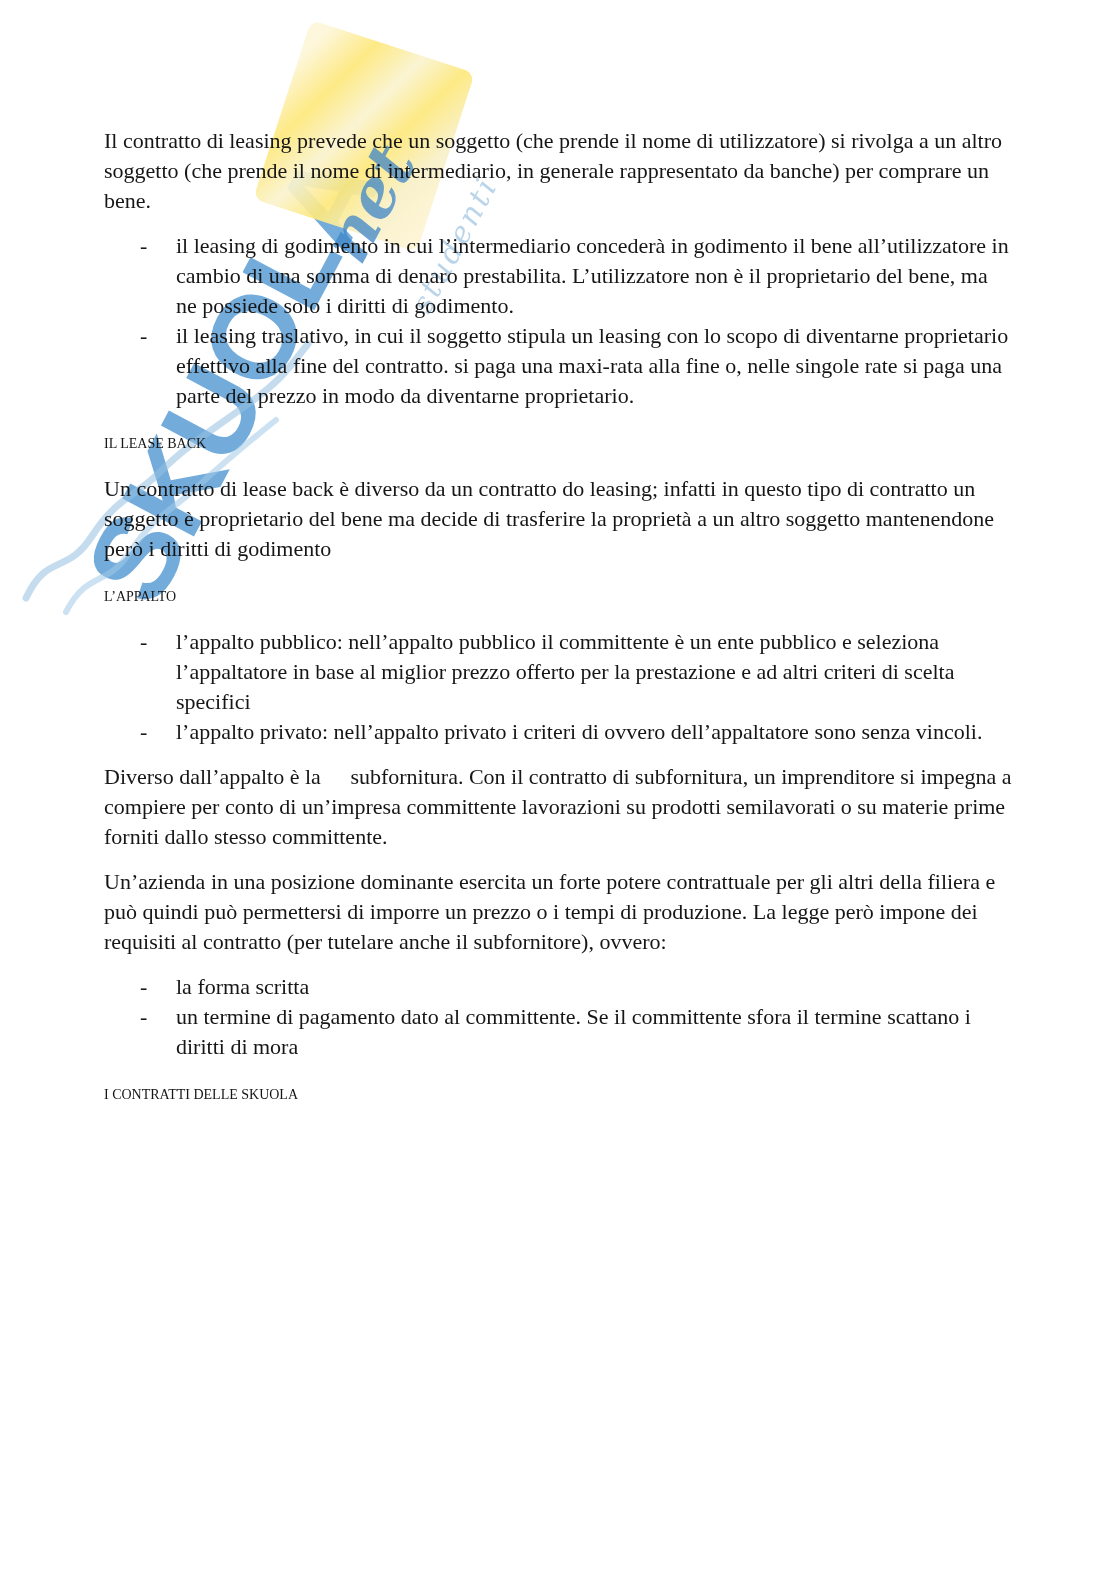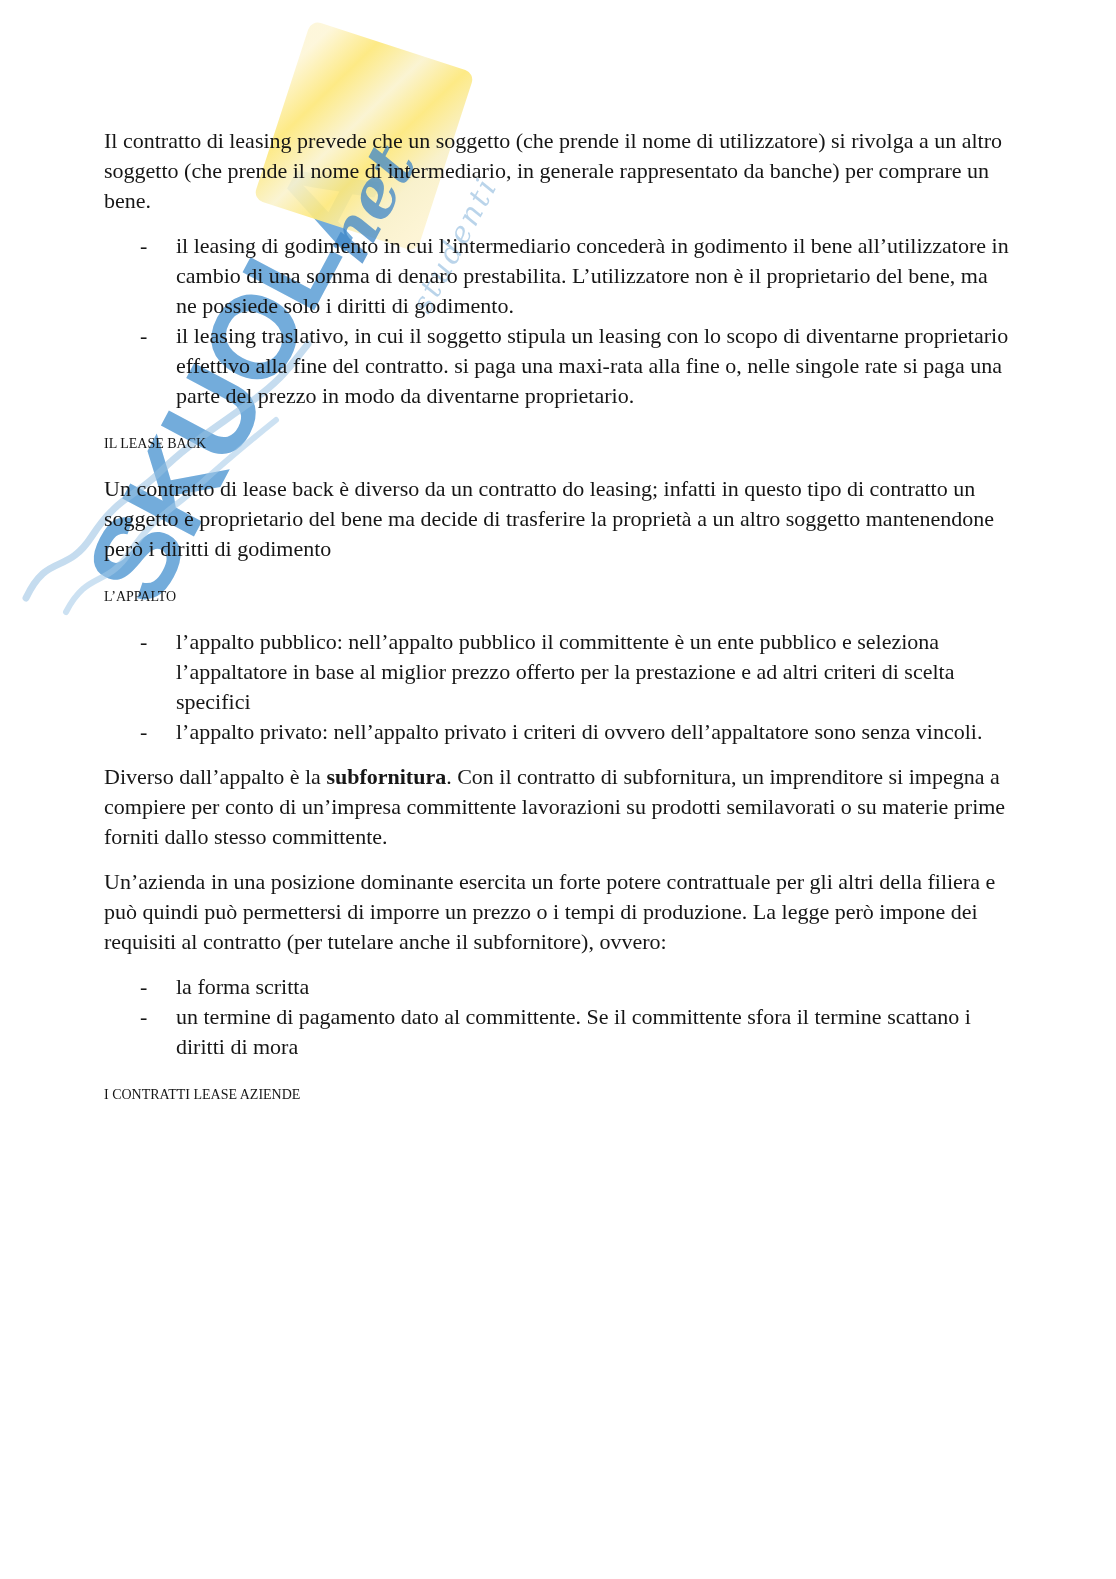--- a/index.html
+++ b/index.html
@@ -49,21 +49,21 @@
     font-size:22px; line-height:30px;
   }
   .content p, .content h2, .content ul { margin:0 0 15px 0; }
   .content h2 {
     font-size:14px; font-weight:normal; line-height:30px;
     margin-top:18px;
   }
   .content ul { list-style:none; margin-left:36px; }
   .content li { position:relative; padding-left:36px; }
   .content li .marker { position:absolute; left:0; top:0; }
-  .content strong { font-weight:bold; }
+  .content strong { font-weight:normal;margin-left:24px; }
 </style>
 </head>
 <body>
 
 <div class="watermark" aria-hidden="true">
   <div class="wm-letters">SKUOLA</div>
   <div class="wm-square"></div>
   <div class="wm-net">net</div>
   <div class="wm-script">studenti</div>
   <svg class="wm-squiggle" width="330" height="320" viewBox="0 0 330 320">
@@ -117,15 +117,15 @@
     <li>
       <span class="marker">-</span>
       <span>la forma scritta</span>
     </li>
     <li>
       <span class="marker">-</span>
       <span>un termine di pagamento dato al committente. Se il committente sfora il termine scattano i diritti di mora</span>
     </li>
   </ul>
 
-  <h2>I CONTRATTI LEASE AZIENDE</h2>
+  <h2>I CONTRATTI DELLE SKUOLA</h2>
 
 </main>
 
 </body></html>

